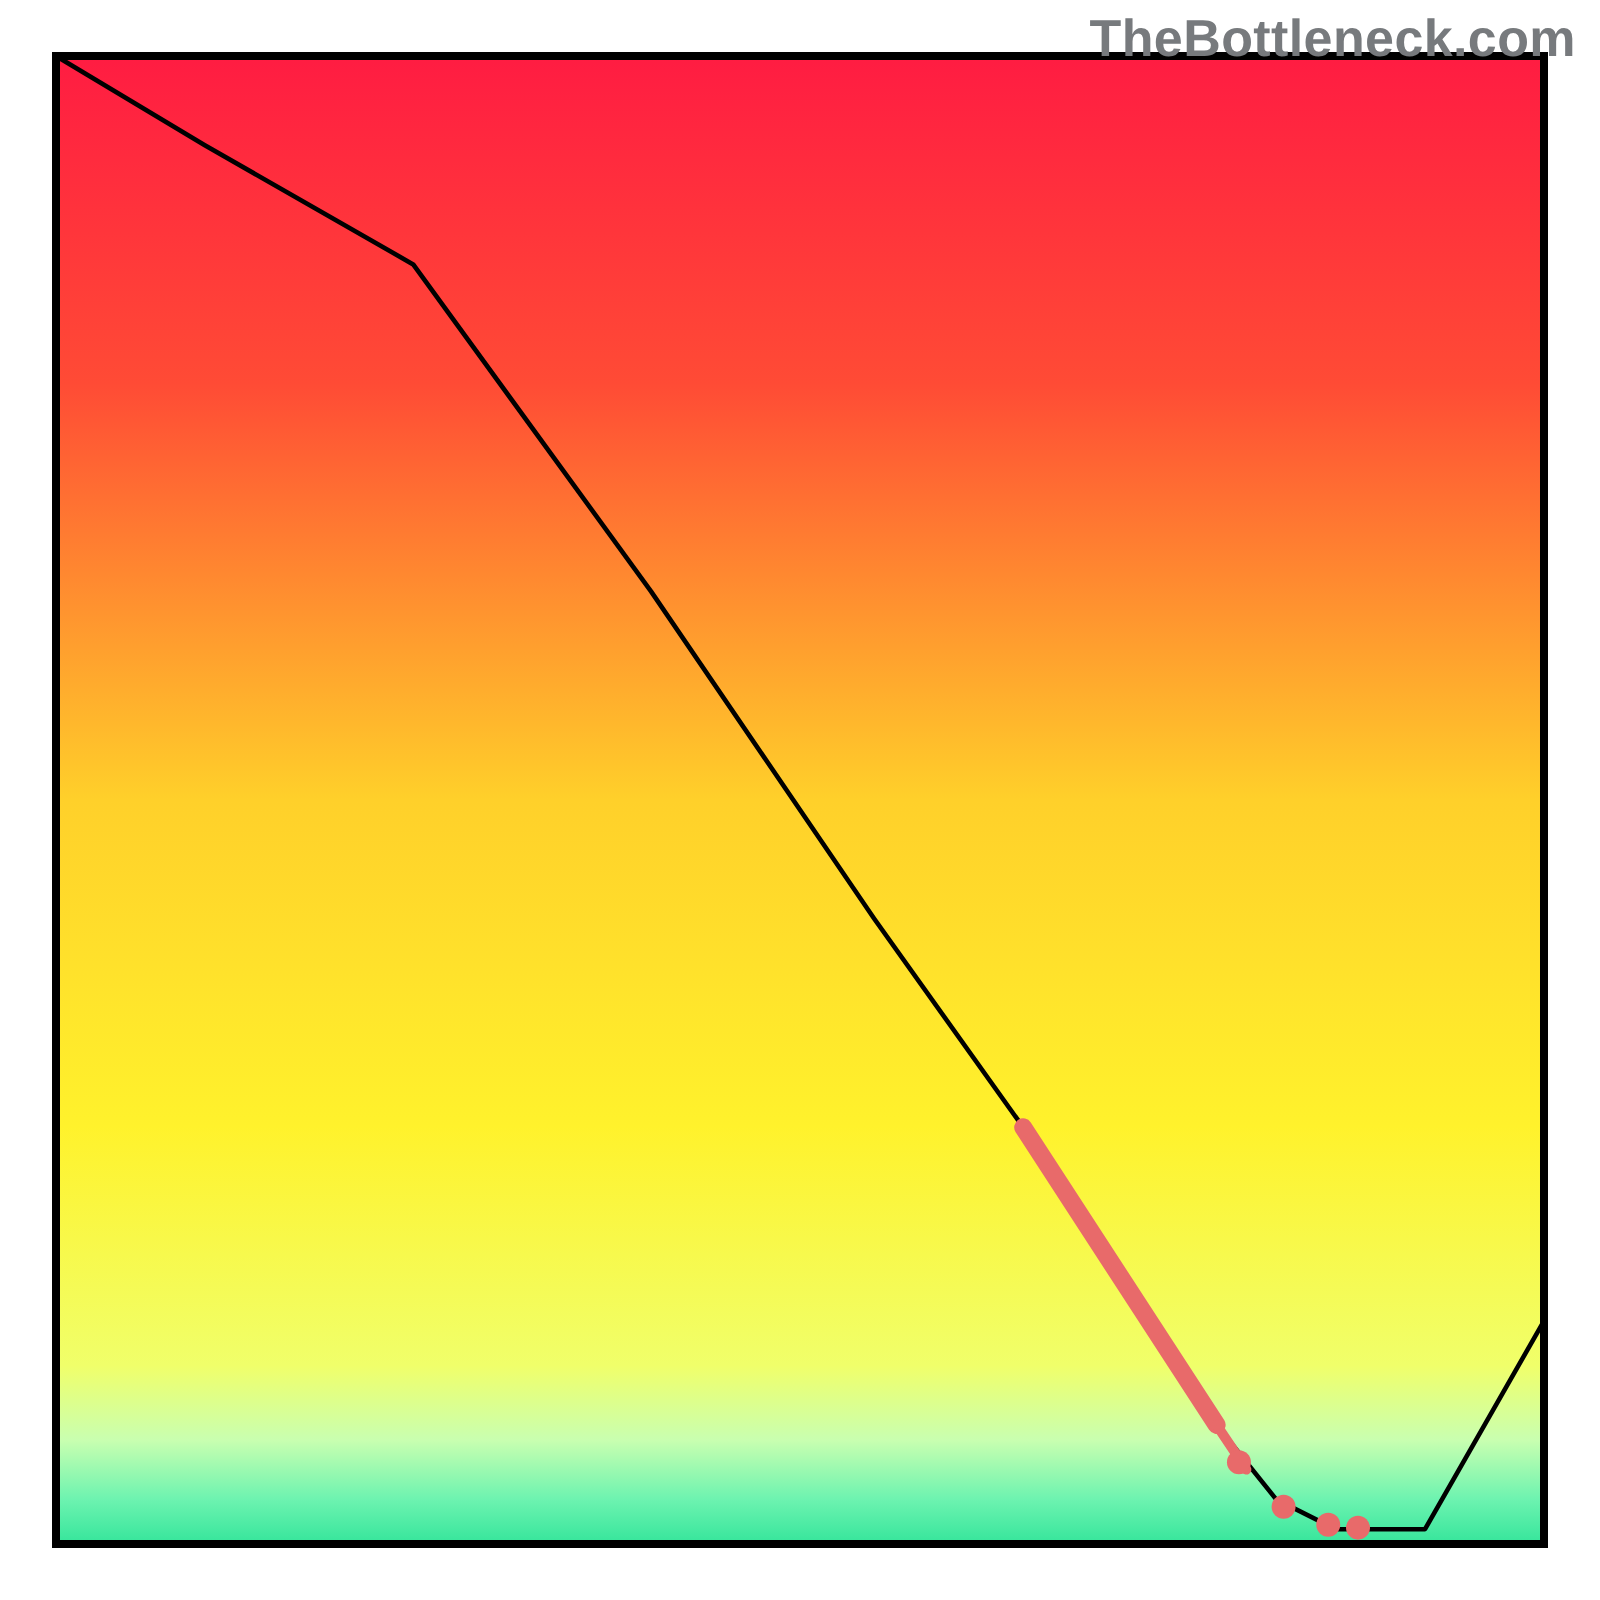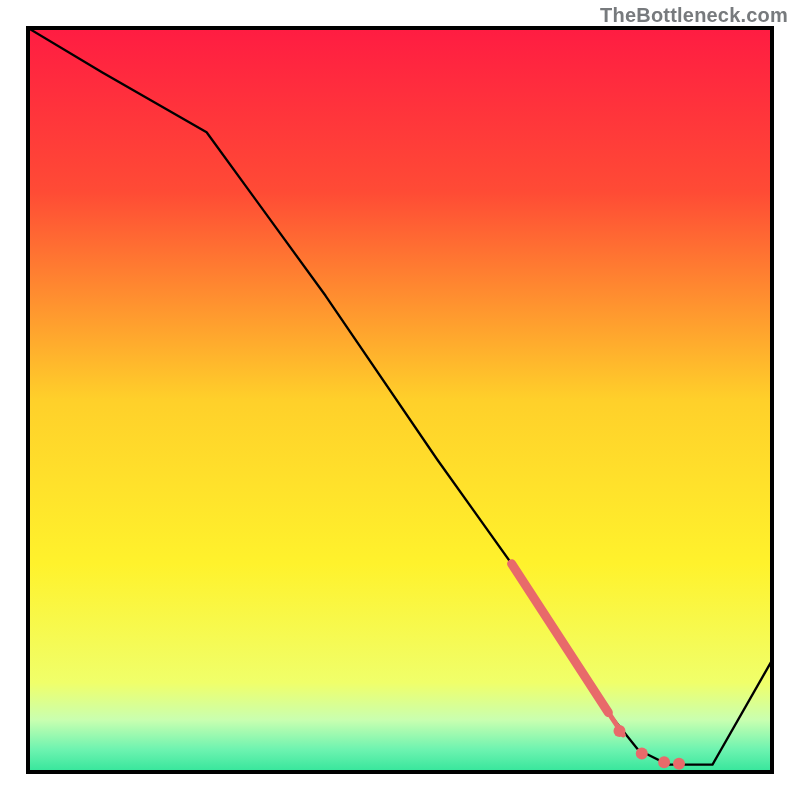--- a/index.html
+++ b/index.html
@@ -13,21 +13,21 @@
   .chart-container {
     position: relative;
     width: 800px;
     height: 800px;
   }
   .watermark {
     position: absolute;
     top: 4px;
     right: 12px;
     font-family: Arial, Helvetica, sans-serif;
-    font-size: 20px;
+    font-size: 26px;
     font-weight: 600;
     color: #777a7d;
     z-index: 10;
     letter-spacing: 0.2px;
   }
   svg {
     display: block;
   }
 </style>
 </head>

